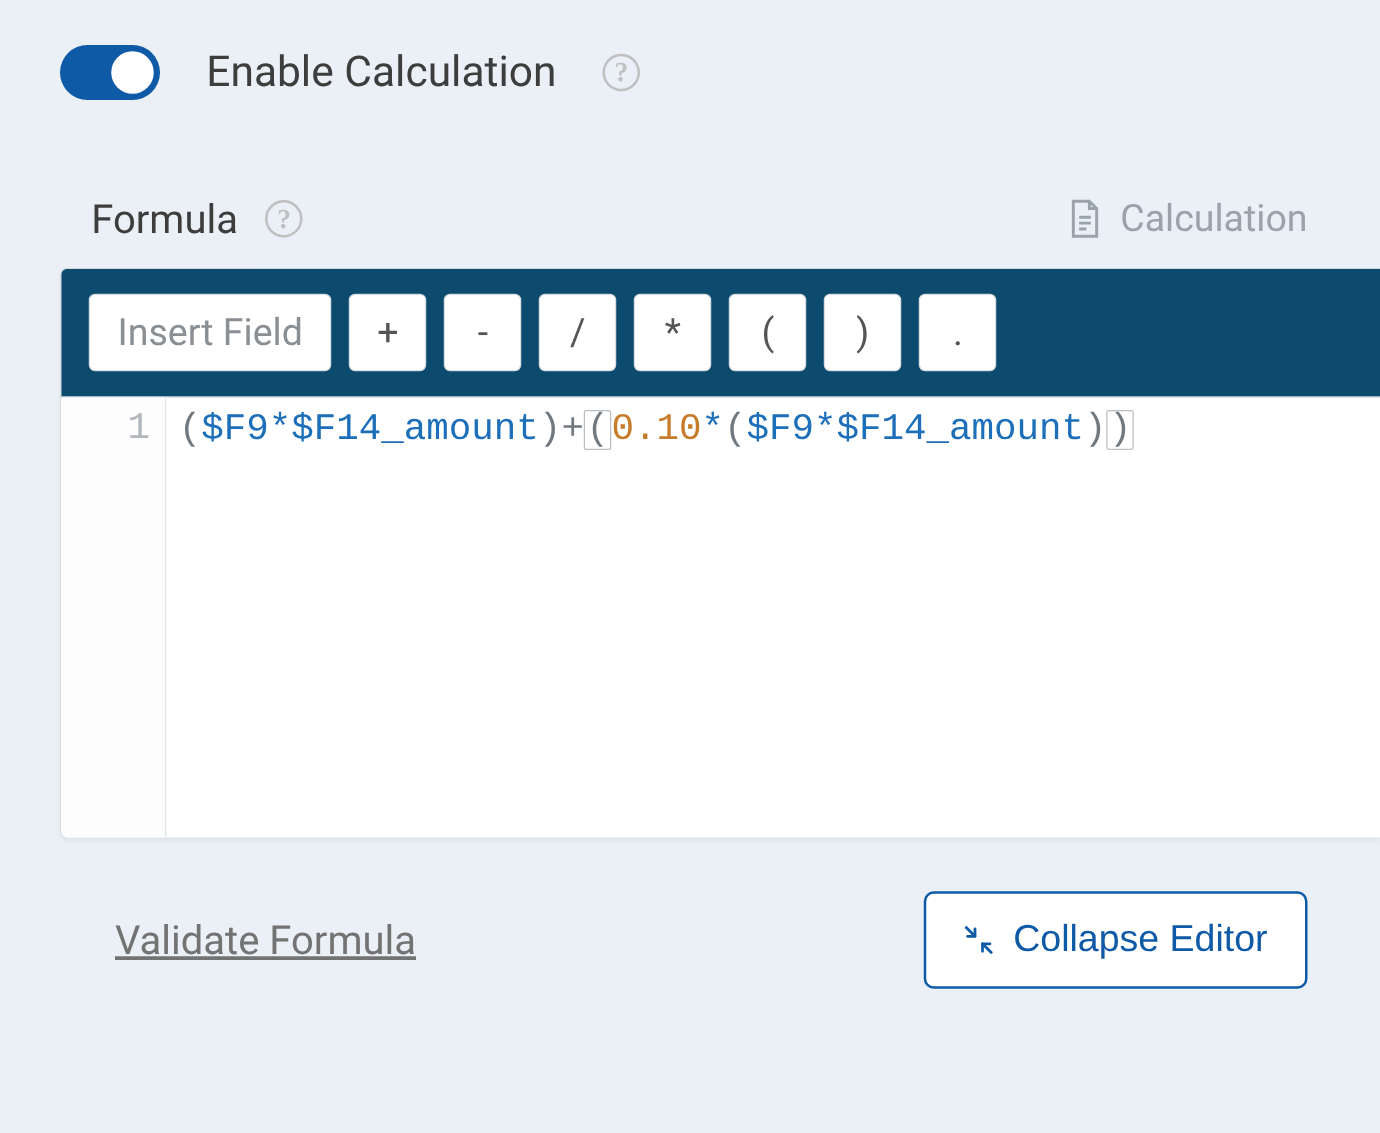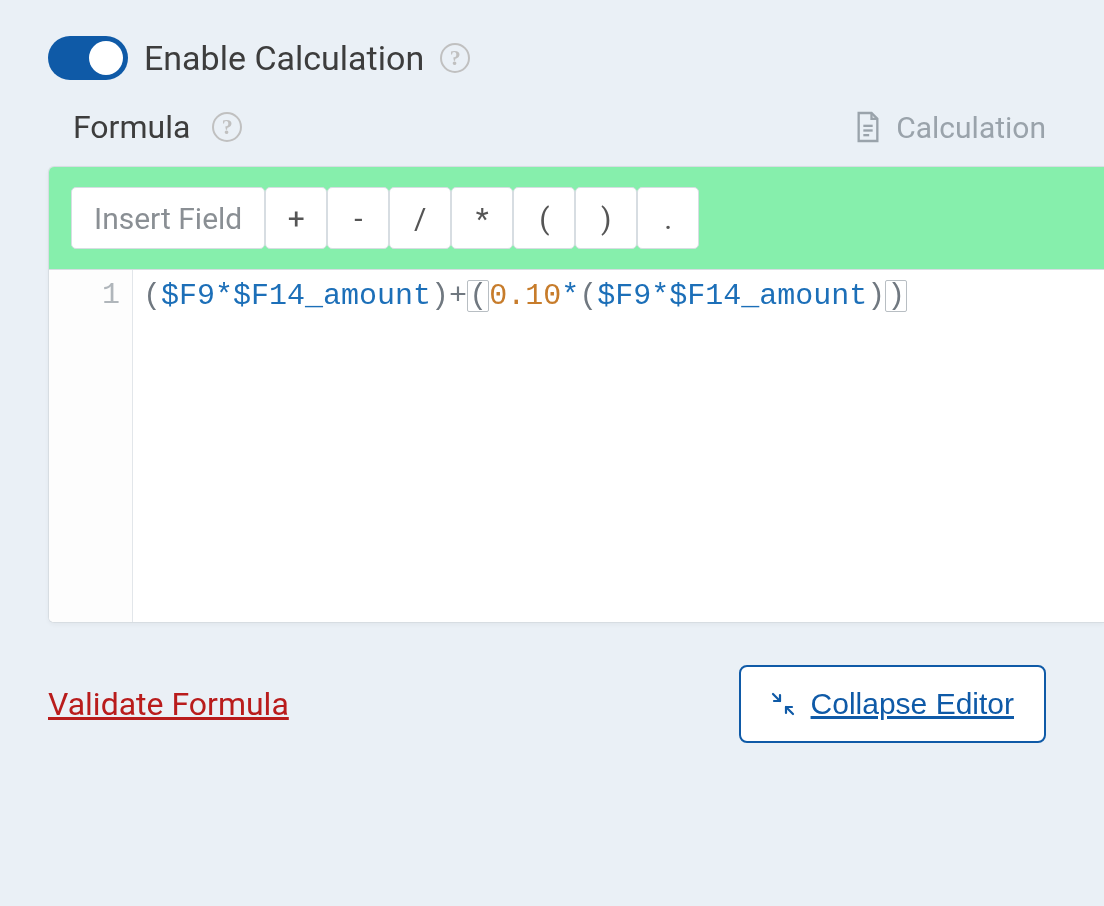--- a/index.html
+++ b/index.html
@@ -10,22 +10,22 @@
       height: 906px;
       overflow: hidden;
       color: #3a3a3a;
     }
     .panel {
       padding: 36px 48px 0 48px;
     }
     .toggle-row {
       display: flex;
       align-items: center;
-      gap: 16px;
-      margin-bottom: 28px;
+      gap: 37px;
+      margin-bottom: 76px;
     }
     .toggle {
       width: 80px;
       height: 44px;
       background: #0f5aa7;
       border-radius: 22px;
       position: relative;
       cursor: pointer;
       flex-shrink: 0;
     }
@@ -86,23 +86,23 @@
       border-radius: 6px;
       box-shadow: 0 2px 4px rgba(0,0,0,0.04);
       overflow: hidden;
       margin-right: -48px;
       border-right: none;
       border-top-right-radius: 0;
       border-bottom-right-radius: 0;
     }
     .toolbar {
       display: flex;
-      gap: 0;
+      gap: 14px;
       padding: 20px 22px;
-      background: #86efac;
+      background: #0c4a6e;
       border-bottom: 1px solid #d7dde2;
     }
     .tb-btn {
       background: #fff;
       border: 1px solid #d7dde2;
       border-radius: 5px;
       height: 62px;
       min-width: 62px;
       display: inline-flex;
       align-items: center;
@@ -153,37 +153,37 @@
       line-height: 1;
     }
     .actions {
       display: flex;
       justify-content: space-between;
       align-items: center;
       margin-top: 42px;
       padding-right: 10px;
     }
     .validate-link {
-      color: #b91c1c;
+      color: #737373;
       font-size: 32px;
       text-decoration: underline;
       cursor: pointer;
+      margin-left: 44px;
     }
     .collapse-btn {
       background: #fff;
       border: 2px solid #0f5aa7;
       color: #0f5aa7;
       border-radius: 8px;
       font-size: 30px;
       padding: 20px 30px;
       display: inline-flex;
       align-items: center;
       gap: 16px;
       cursor: pointer;
-      text-decoration: underline;
     }
     .collapse-btn svg { display:block; }
   </style>
 </head>
 <body>
 
 <div class="panel">
 
   <div class="toggle-row">
     <div class="toggle">

